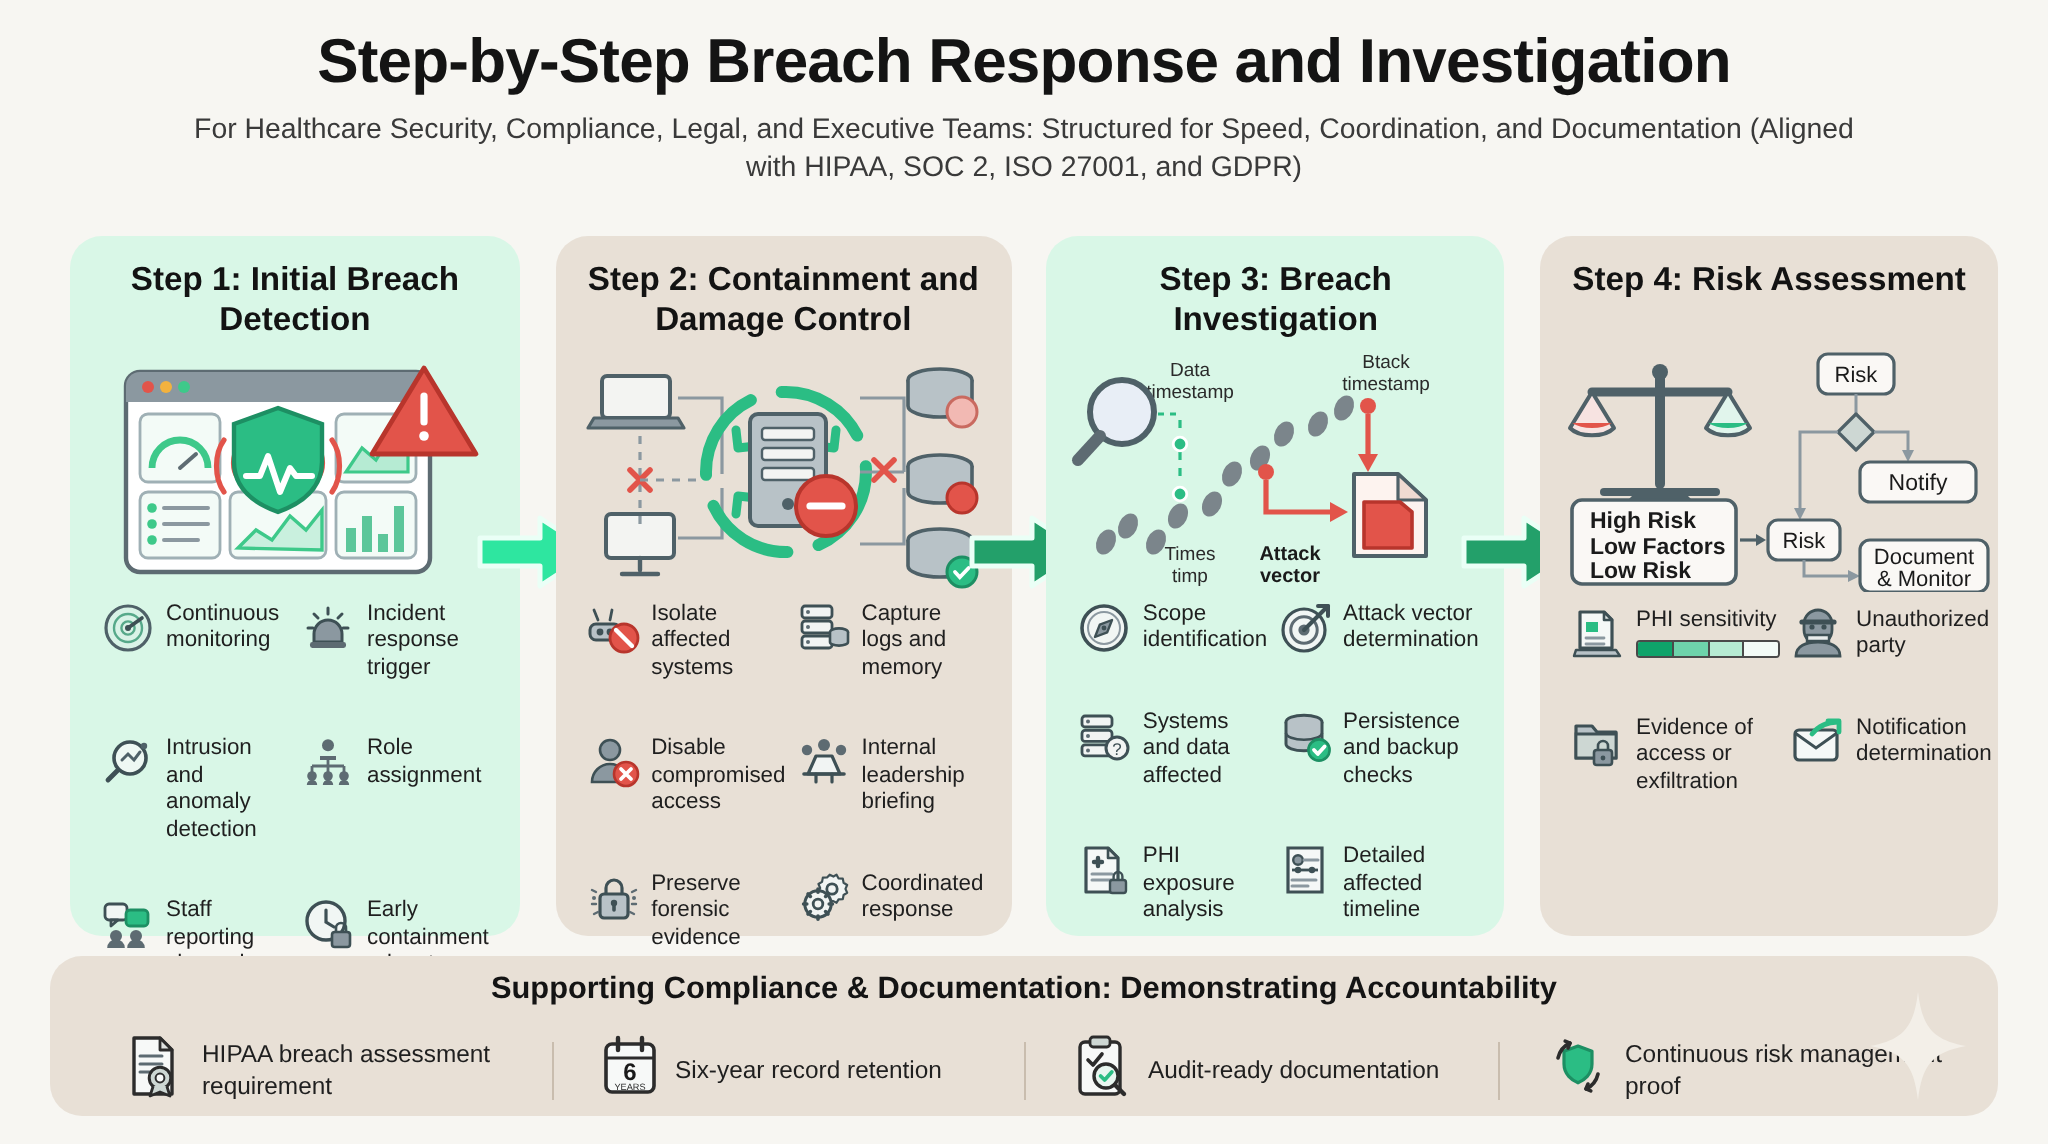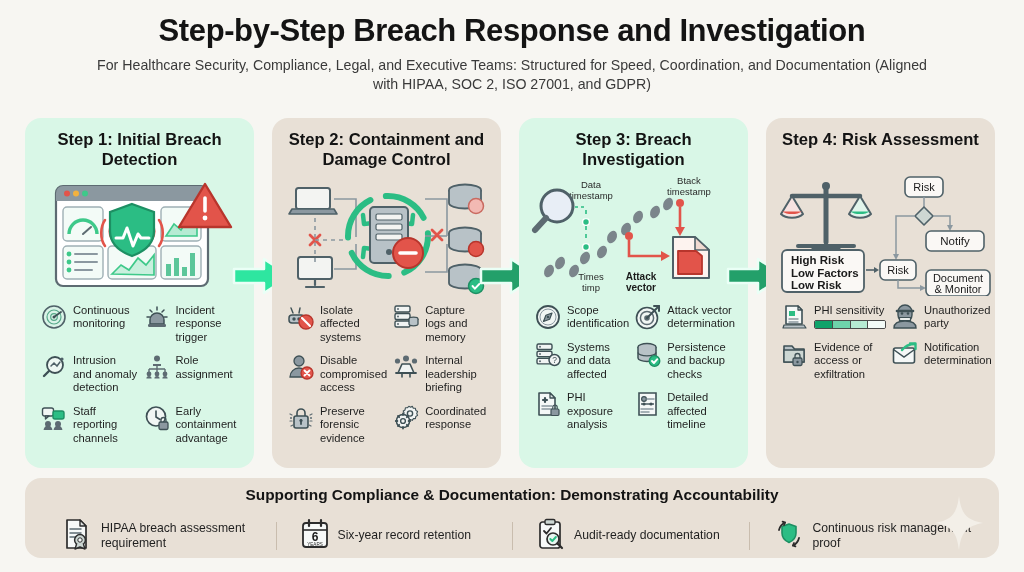--- a/index.html
+++ b/index.html
@@ -28,21 +28,21 @@
     color: #3a3a3a;
     line-height: 1.38;
     margin: 7px auto 0;
     max-width: 850px;
   }
 
   
   .steps {
     position: absolute;
     top: 118px;
-    left: 25px;
+    left: 35px;
     right: 25px;
     height: 350px;
     display: flex;
     gap: 0;
   }
   .panel {
     width: 229px;
     border-radius: 16px;
     padding: 12px 10px 8px;
     position: relative;
@@ -79,21 +79,21 @@
     height: 125px;
     position: relative;
     margin-top: 2px;
   }
   .illus svg { display: block; margin: 0 auto; }
 
   
   .bullets {
     display: grid;
     grid-template-columns: 1fr 1fr;
-    gap: 9px 6px;
+    gap: 26px 6px;
     padding: 4px 4px 0 6px;
     flex: 1;
     align-content: start;
   }
   .bullet { display: flex; gap: 6px; align-items: flex-start; }
   .bullet .bi { flex: 0 0 auto; width: 26px; height: 26px; margin-top: 1px; }
   .bullet .bt {
     font-size: 11.2px;
     line-height: 1.2;
     color: #1f1f1f;

